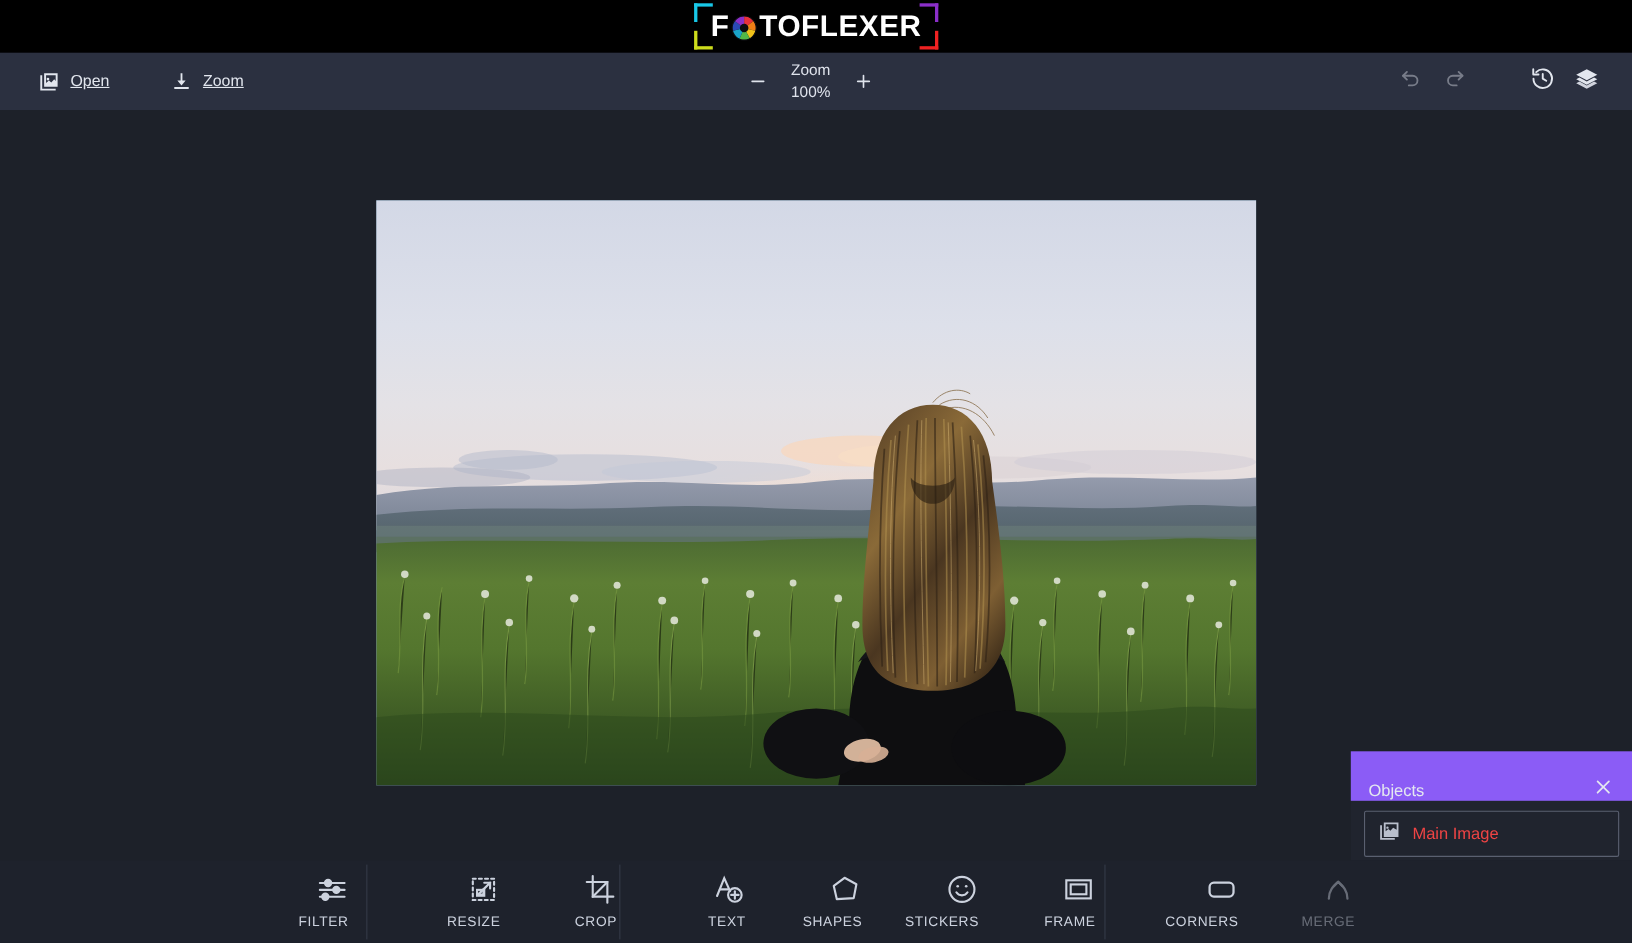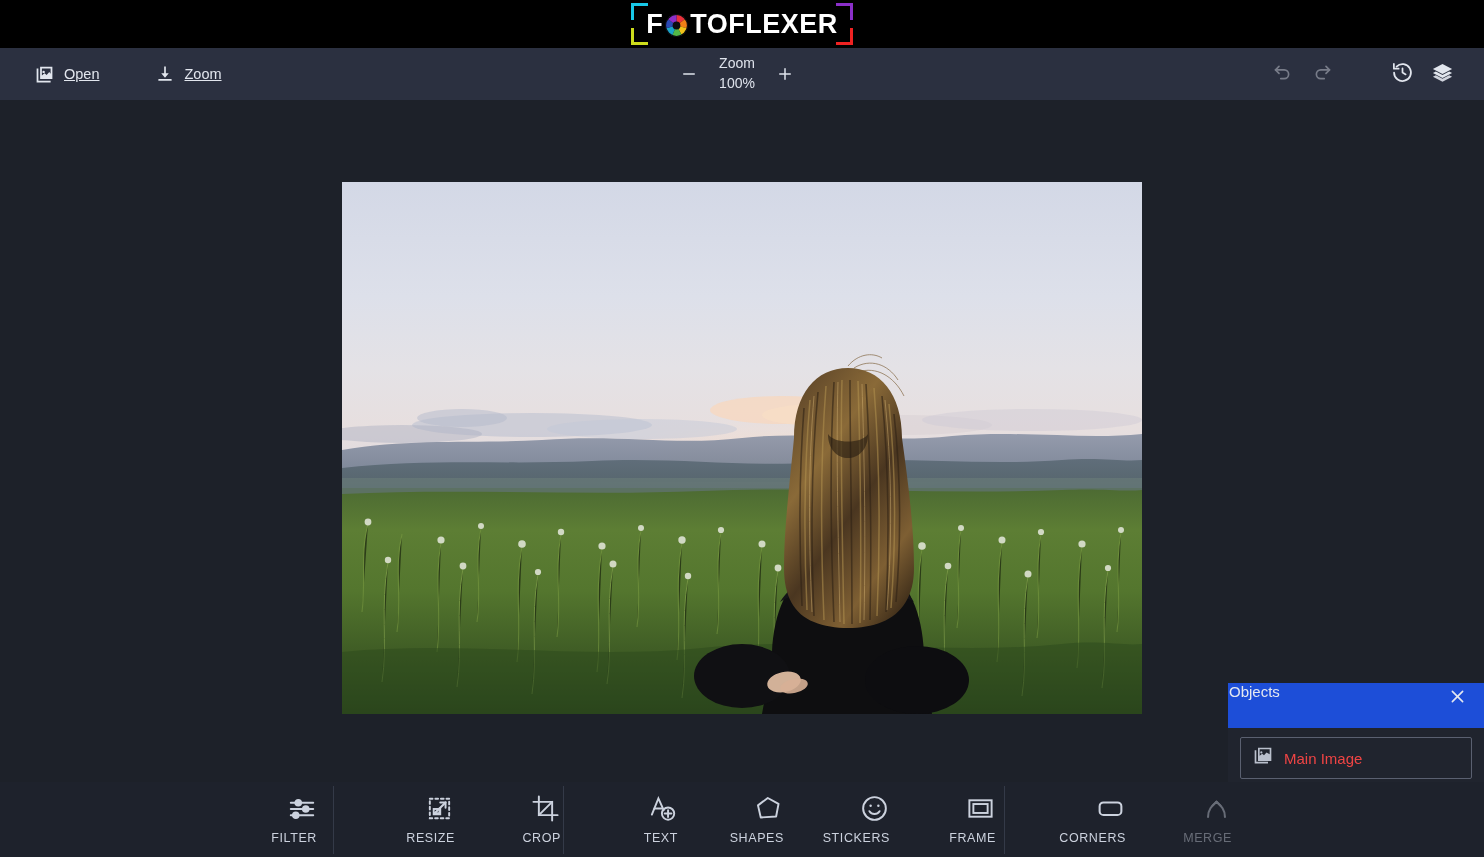--- a/index.html
+++ b/index.html
@@ -75,23 +75,23 @@
     overflow: hidden; background: #7f9bb0;
   }
   .photo svg { display: block; width: 800px; height: 532px; }
 
   
   .objpanel {
     position: absolute; left: 1228px; top: 683px; width: 256px; height: 99px;
     background: #20242e;
   }
   .objhead {
-    height: 45px; background: #1d4ed8;
-    display: flex; align-items: flex-start; justify-content: space-between;
-    padding: 0 14px 0 1px;
+    height: 45px; background: #8b5cf6;
+    display: flex; align-items: flex-end; justify-content: space-between;
+    padding: 0 14px 0 16px;
   }
   .objtitle { color: #e4e8f0; font-size: 15px; }
   .closex { cursor: pointer; width: 26px; height: 26px; display: flex; align-items: center; justify-content: center; }
   .objbody { padding: 9px 12px 0 12px; }
   .objitem {
     height: 42px; border: 1px solid #5a6070; border-radius: 2px;
     display: flex; align-items: center; gap: 11px; padding-left: 12px;
     cursor: pointer;
   }
   .objitem .lbl { color: #ef4444; font-size: 15px; }

